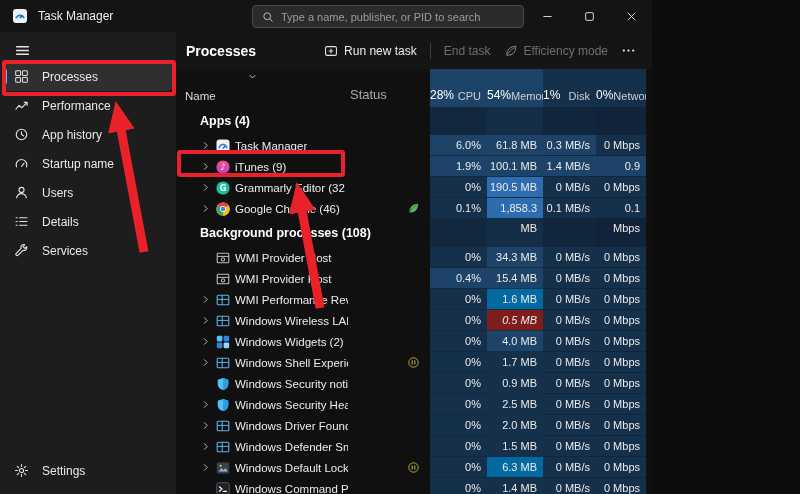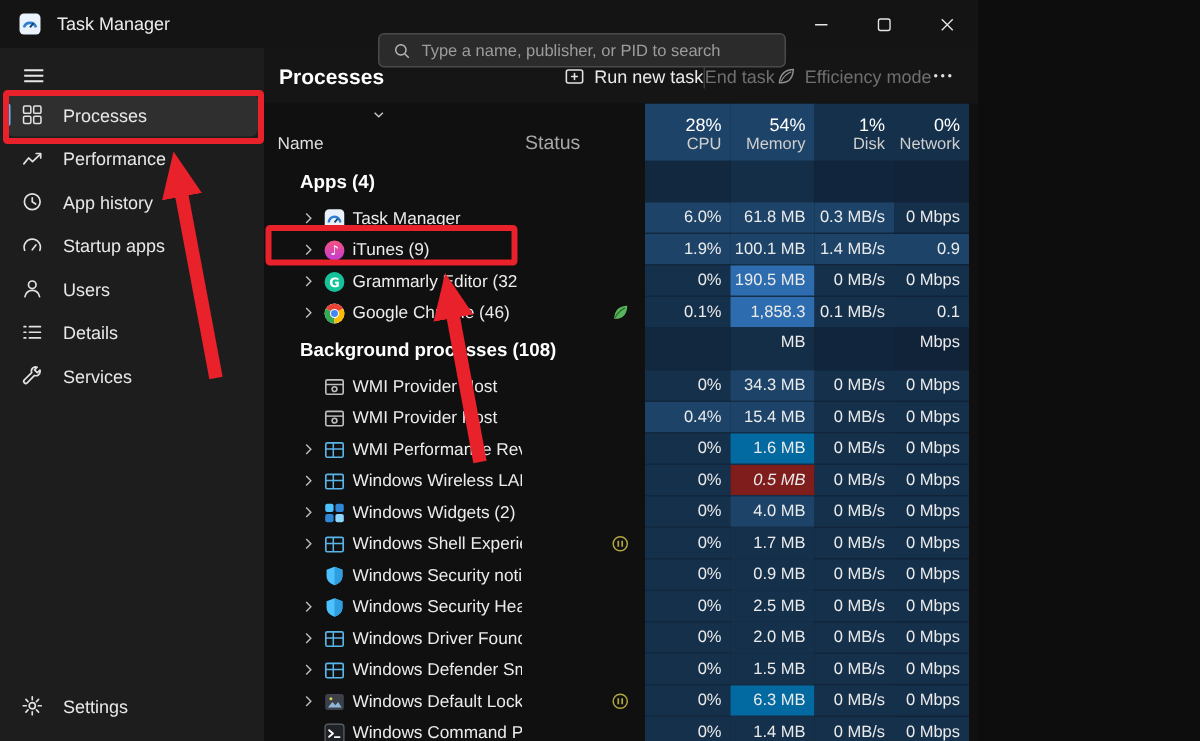--- a/index.html
+++ b/index.html
@@ -6,21 +6,21 @@
   html,body{width:800px;height:494px;overflow:hidden}
   body{background:#0d0d0d;font-family:"Liberation Sans","DejaVu Sans",sans-serif;color:#e6e6e6;-webkit-font-smoothing:antialiased}
   .app{position:relative;width:652px;height:494px;overflow:hidden}
   .ic{display:inline-flex;align-items:center;justify-content:center}
   .ic svg{width:100%;height:100%;display:block}
 
   
   .titlebar{position:absolute;top:0;left:0;right:0;height:32px;background:#141414;display:flex;align-items:center;z-index:5}
   .tb-logo{margin-left:12px;width:16px;height:16px}
   .tb-title{margin-left:10px;font-size:12px;color:#ececec}
-  .search-wrap{position:absolute;left:252px;top:22px;width:272px;height:23px;background:#2b2b2b;border:1px solid #4a4a4a;border-radius:4px;display:flex;align-items:center;padding:0 9px;gap:7px}
+  .search-wrap{position:absolute;left:252px;top:5px;width:272px;height:23px;background:#2b2b2b;border:1px solid #4a4a4a;border-radius:4px;display:flex;align-items:center;padding:0 9px;gap:7px}
   .search-wrap .ic{width:12px;height:12px;flex:none}
   .search-input{flex:1;background:transparent;border:none;outline:none;color:#e0e0e0;font-size:11px;font-family:inherit;min-width:0}
   .search-input::placeholder{color:#9c9c9c}
   .win-controls{position:absolute;right:0;top:0;height:32px;display:flex}
   .win-btn{width:42px;height:32px;display:flex;align-items:center;justify-content:center}
   .win-btn .ic{width:11px;height:11px}
 
   
   .sidebar{position:absolute;top:32px;left:0;bottom:0;width:176px;background:#1d1d1d;z-index:3}
   .menu-btn{position:absolute;top:10px;left:14px;width:17px;height:17px}
@@ -28,41 +28,41 @@
   .side-item{position:relative;height:29px;display:flex;align-items:center;gap:13px;padding:0 10px;border-radius:5px;font-size:12px;color:#e8e8e8;margin-bottom:0}
   .side-item .ic{width:15px;height:15px;flex:none}
   .side-item.active{background:#2f2f2f}
   .side-item.active:before{content:"";position:absolute;left:0;top:7px;width:3px;height:15px;border-radius:2px;background:#4cc2ff}
   .settings-item{position:absolute;bottom:9px;left:4px;right:4px}
 
   
   .main{position:absolute;top:32px;left:176px;right:0;bottom:0;background:#101010}
   .toolbar{height:37px;display:flex;align-items:center;padding:0 16px 0 10px;background:#151515}
   .tb-proc-title{font-size:14px;font-weight:bold;color:#fff}
-  .toolbar-right{margin-left:auto;display:flex;align-items:center;}
+  .toolbar-right{margin-left:auto;display:flex;align-items:center;gap:13px}
   .tbtn{display:flex;align-items:center;gap:6px;font-size:12px;white-space:nowrap}
   .tbtn .ic{width:14px;height:14px}
   .tbtn.primary{color:#eaeaea}
   .tbtn.disabled{color:#6f6f6f}
   .tb-sep{width:1px;height:16px;background:#3c3c3c}
   .more .ic{width:15px;height:15px}
 
   
   .process-table{position:absolute;top:37px;left:0;width:470px;bottom:0;overflow:hidden}
   .band{position:absolute;top:0;bottom:0;z-index:0}
   #band-cpu{left:254px;width:57px}
   #band-memory{left:311px;width:56px}
   #band-disk{left:367px;width:53px}
   #band-network{left:420px;width:50px}
   .row{position:relative;z-index:1;display:grid;grid-template-columns:172px 82px 57px 56px 53px 50px;align-items:stretch}
   .header-row{height:38px}
   .hname{display:flex;align-items:flex-end;padding:0 0 5px 9px;font-size:11.5px;color:#dedede;position:relative}
   .sort-chev{position:absolute;left:70px;top:2px;width:13px;height:11px}
   .hstatus{display:flex;align-items:flex-end;padding:0 0 5px 2px;font-size:13px;color:#a8a8a8}
-  .hmetric{display:flex;flex-direction:column;justify-content:flex-end;align-items:flex-end;padding:4px 6px 5px 0}
+  .hmetric{display:flex;flex-direction:row;justify-content:space-between;align-items:flex-end;padding:4px 6px 5px 0}
   .hm-pct{font-size:12px;color:#fff}
   .hm-label{font-size:11px;color:#cfcfcf}
 
   .prow{height:21px}
   .group-row{height:28px}
   .name-cell{display:flex;align-items:center;gap:5px;padding-left:24px;overflow:hidden;white-space:nowrap}
   .chev{width:11px;height:11px;flex:none;display:inline-flex}
   .chev svg{width:100%;height:100%}
   .ic.app{width:14px;height:14px;flex:none}
   .pname{font-size:11.5px;color:#ececec;overflow:hidden;text-overflow:clip}
@@ -162,21 +162,21 @@
           </span>
           <span class="side-label">App history</span>
         </div>
         <div class="side-item">
           <span class="ic ">
             <svg viewBox="0 0 16 16" fill="none" stroke="#e2e2e2" stroke-width="1.2" stroke-linecap="round">
               <path d="M2.6 11.6a5.8 5.8 0 1 1 10.8 0"></path>
               <path d="M8 11.2l2.6-3.4"></path>
             </svg>
           </span>
-          <span class="side-label">Startup apps</span>
+          <span class="side-label">Startup name</span>
         </div>
         <div class="side-item">
           <span class="ic ">
             <svg viewBox="0 0 16 16" fill="none" stroke="#e2e2e2" stroke-width="1.2" stroke-linecap="round">
               <circle cx="8" cy="5.2" r="2.7"></circle>
               <path d="M2.8 13.6c.7-2.9 2.7-4.4 5.2-4.4s4.5 1.5 5.2 4.4"></path>
             </svg>
           </span>
           <span class="side-label">Users</span>
         </div>

